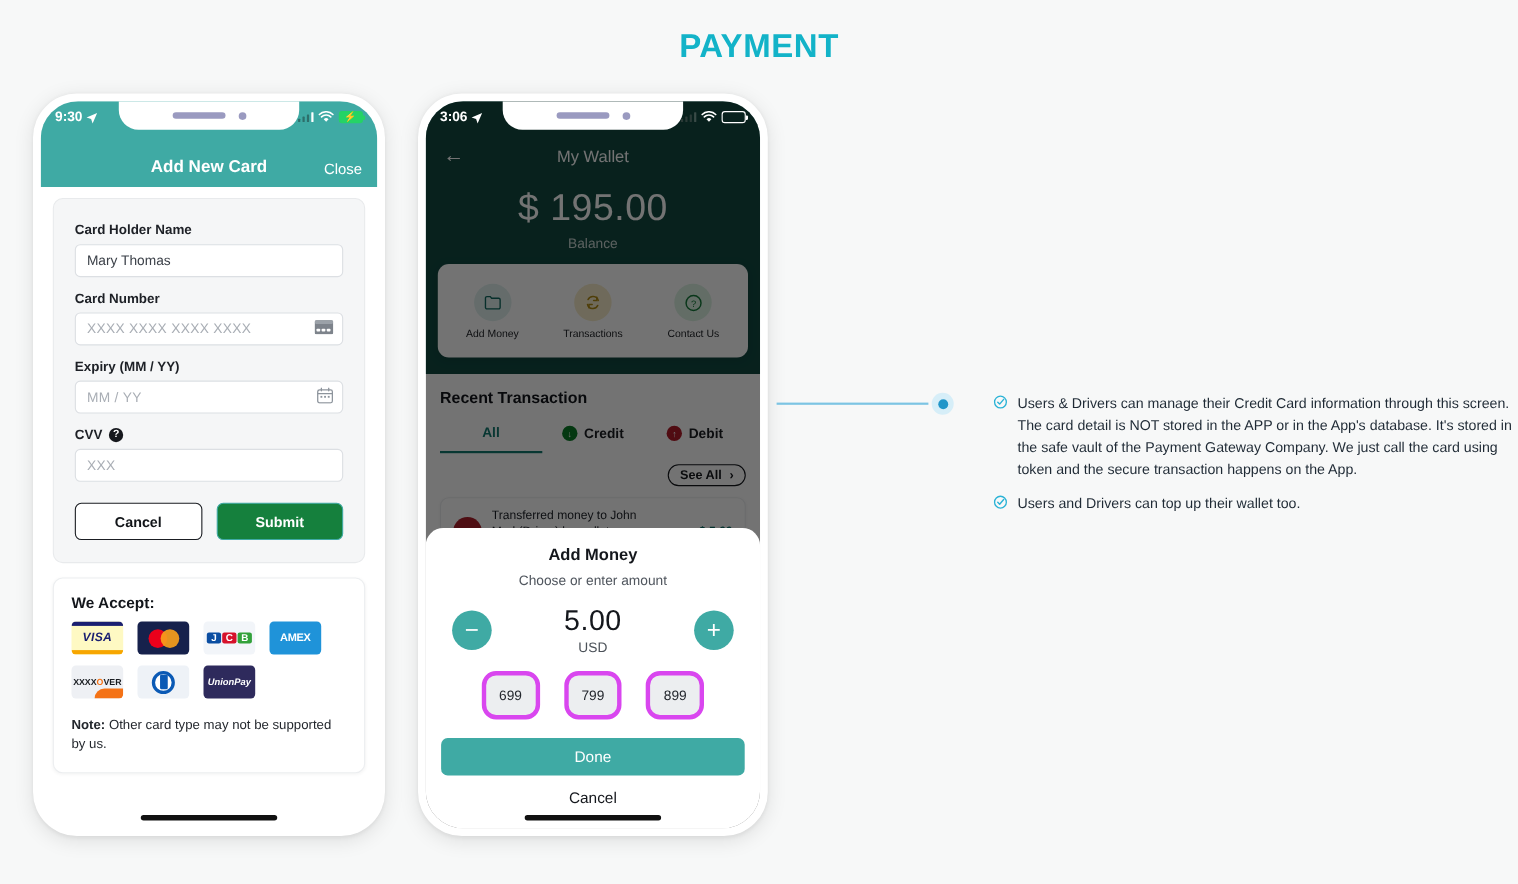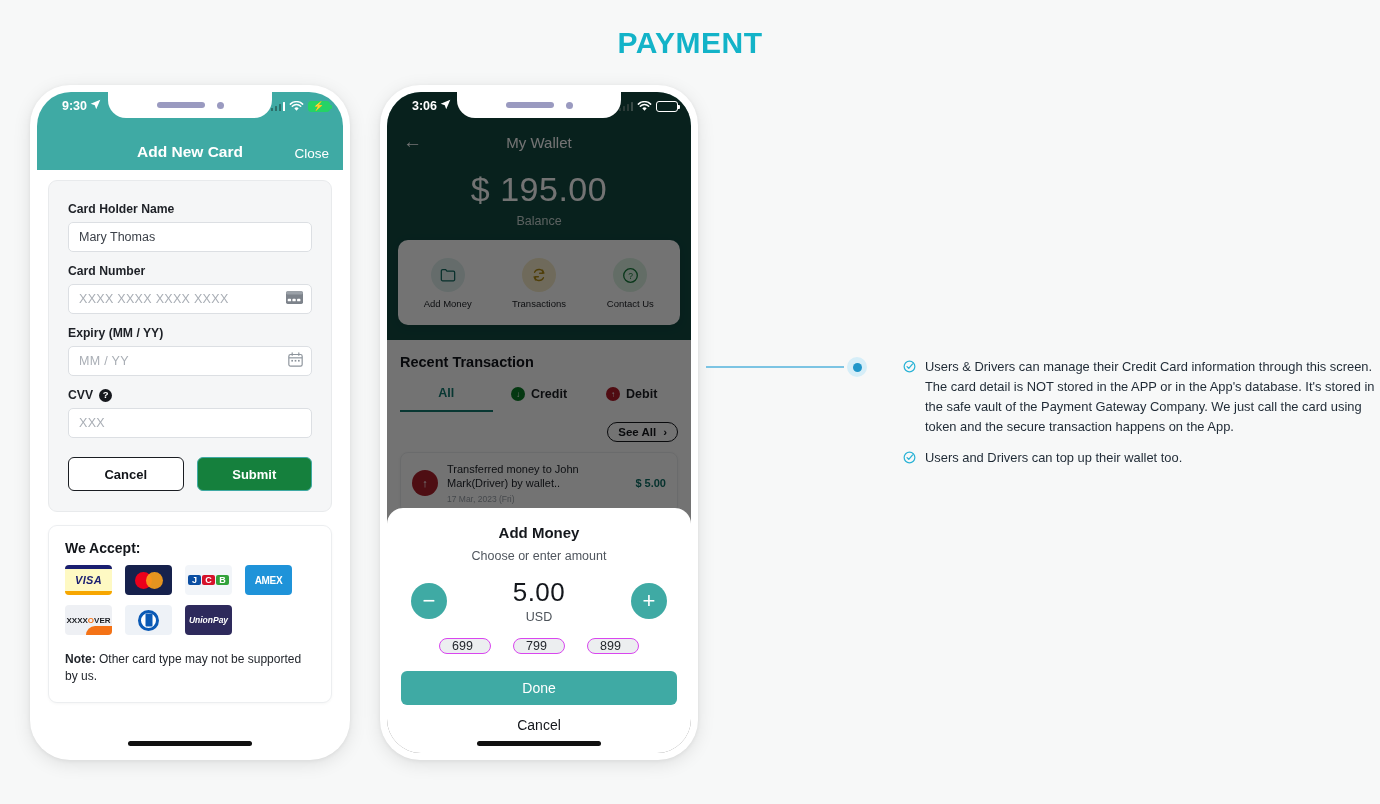--- a/index.html
+++ b/index.html
@@ -50,21 +50,21 @@
   .notch .speaker { width: 48px; height: 6px; border-radius: 3px; background: #9a9ac0; }
   .notch .cam { width: 7px; height: 7px; border-radius: 50%; background: #9a9ac0; }
 
   
   .statusbar {
     position: absolute; top: 0; left: 0; width: 100%; height: 28px;
     display: flex; align-items: center; justify-content: space-between;
     padding: 0 13px; z-index: 25;
     font-size: 12.5px; font-weight: 700;
   }
-  .sb-time { display: flex; align-items: flex-start; gap: 3px; margin-left: 12px; }
+  .sb-time { display: flex; align-items: flex-end; gap: 3px; }
   .sb-right { display: flex; align-items: center; gap: 4px; }
   .loc-arrow { display:inline-block; }
   .bars { display: flex; align-items: flex-end; gap: 1.5px; height: 9px; }
   .bars i { display: block; width: 2.5px; border-radius: .5px; }
   .bars i:nth-child(1){ height: 3px; }
   .bars i:nth-child(2){ height: 5px; }
   .bars i:nth-child(3){ height: 7px; }
   .bars i:nth-child(4){ height: 9px; }
   .battery {
     width: 22px; height: 11px; border-radius: 3px;
@@ -286,22 +286,22 @@
   .round-btn {
     width: 36px; height: 36px; border-radius: 50%; background: #3faaa4; color: #fff;
     display: flex; align-items: center; justify-content: center;
     font-size: 22px; line-height: 1; font-weight: 400;
   }
   .amount-mid { text-align: center; }
   .amount-val { font-size: 26px; color: #14171c; font-weight: 400; letter-spacing: .5px; }
   .amount-cur { font-size: 12.5px; color: #4c5259; margin-top: 2px; }
   .chips { display: flex; justify-content: center; gap: 22px; margin-top: 14px; }
   .chip {
-    background: #eceef0; border: 1px solid #d946ef; border-radius: 13px;
-    min-width: 52px; text-align: left; padding: 0 12px;
+    background: #eceef0; border: 4px solid #d946ef; border-radius: 13px;
+    min-width: 52px; text-align: center; padding: 11px 12px;
     font-size: 12.5px; color: #23272d;
   }
   .done-btn {
     margin-top: 17px; height: 34px; border-radius: 6px; background: #3faaa4; color: #fff;
     display: flex; align-items: center; justify-content: center;
     font-size: 14px; font-weight: 500;
   }
   .cancel-link { margin-top: 12px; text-align: center; font-size: 14px; color: #14171c; }
 
   

